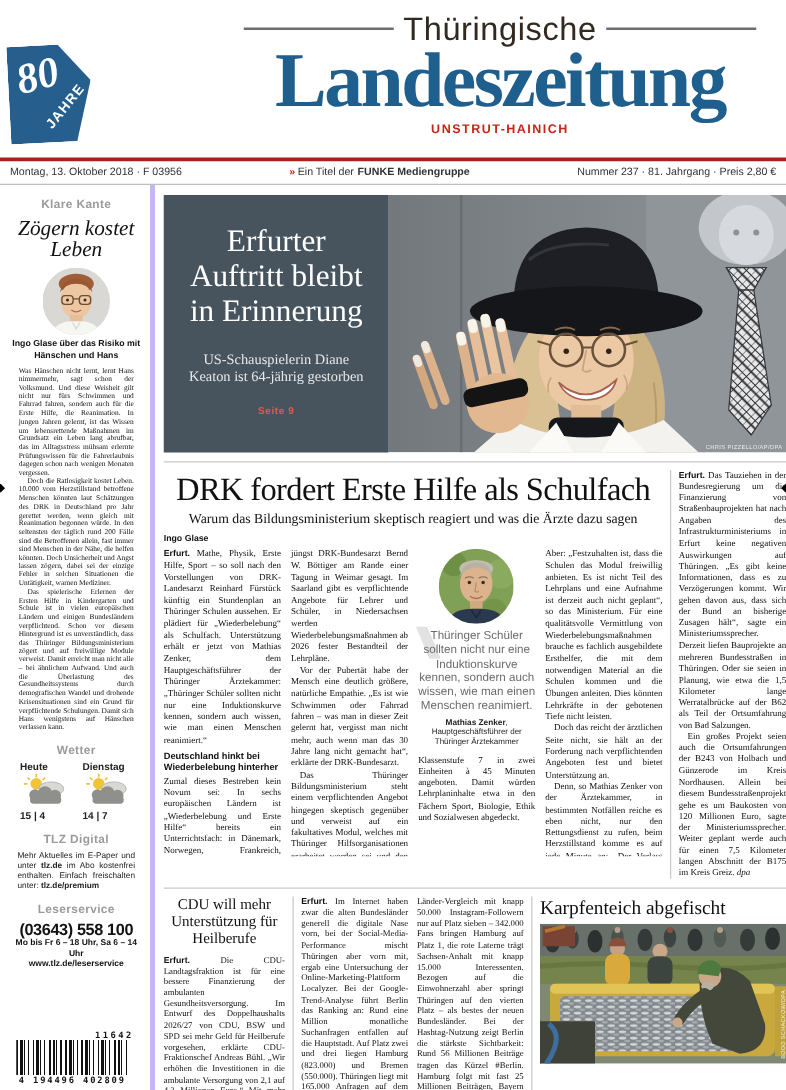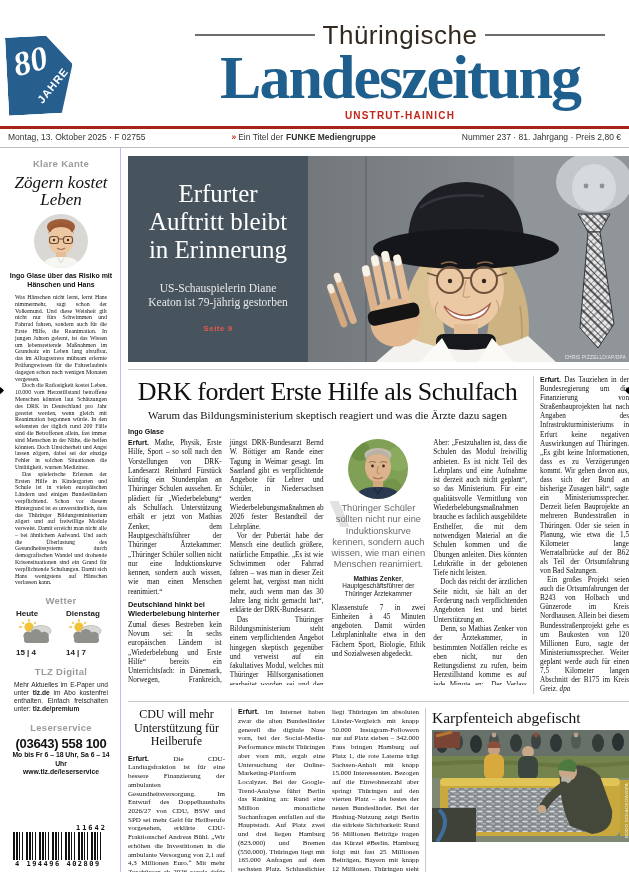--- a/index.html
+++ b/index.html
@@ -6,34 +6,34 @@
   .page{position:relative;width:629px;height:872px;background:#fff;overflow:hidden;
         font-family:"Liberation Serif","DejaVu Serif",serif;color:#111;}
   
   .masthead{position:relative;height:148px;}
   .badge{position:absolute;left:7px;top:36px;width:66px;height:78px;background:#265e8e;
          clip-path:polygon(0 0,62% 0,100% 38%,80% 100%,0 100%);transform:rotate(-3deg);}
   .b80{position:absolute;left:7px;top:6px;font:italic 700 34px "Liberation Serif",serif;color:#fff;transform:rotate(-12deg);}
   .bjahre{position:absolute;left:24px;top:44px;font:700 11px "Liberation Sans",sans-serif;color:#fff;
           letter-spacing:1px;transform:rotate(-48deg);}
   .mast-center{margin-left:170px;width:460px;text-align:center;}
-  .overline-row{display:flex;align-items:center;justify-content:center;gap:8px;padding-top:22px;}
+  .overline-row{display:flex;align-items:center;justify-content:center;gap:8px;padding-top:10px;}
   .overline-row .rule{flex:1;height:2px;background:#6d6d6d;max-width:120px;}
   .overline{font:26px/26px "Liberation Sans","DejaVu Sans",sans-serif;color:#322a20;letter-spacing:.5px;}
   .mast-title{font:700 62px/58px "Liberation Serif",serif;color:#1f5f8e;letter-spacing:-2px;}
   .region{margin-top:4px;font:700 10px "Liberation Sans",sans-serif;color:#c2261a;letter-spacing:1.2px;}
   .redline{position:absolute;left:0;right:0;top:126px;height:3px;background:#a9221a;}
   .dateline{position:absolute;left:0;right:0;top:132px;display:flex;justify-content:space-between;align-items:center;
             padding:0 8px;font:8.5px "Liberation Sans",sans-serif;color:#333;}
   .funke-mark{color:#c2261a;font-weight:700;letter-spacing:-1px;margin-right:3px;}
   .dl-center b{margin-left:3px;}
   .grayline{position:absolute;left:0;right:0;top:147px;height:1px;background:#bdbdbd;}
   
   .content{display:flex;height:724px;}
-  .rail{width:106px;min-width:106px;border-right:1px solid #c4b5fd;padding:10px 6px 4px 8px;
+  .rail{width:106px;min-width:106px;border-right:4px solid #c4b5fd;padding:10px 6px 4px 8px;
         display:flex;flex-direction:column;align-items:center;overflow:hidden;}
   .main{flex:1;padding:8px 0 0 7px;overflow:hidden;}
   .sec-head{font:700 9.5px "Liberation Sans",sans-serif;color:#9b9b9b;text-align:center;letter-spacing:.3px;}
   .sp{margin-top:9px;}
   .rail-head{margin:5px 0 6px;font:italic 17px/17px "Liberation Serif",serif;font-weight:400;text-align:center;}
   .avatar{width:54px;height:54px;border-radius:50%;overflow:hidden;}
   .rail-cap{margin:4px 0 5px;font:700 7px/8.5px "Liberation Sans",sans-serif;text-align:center;}
   .rail-body{width:92px;}
   .jp{margin:0;text-align:justify;}
   .rail-body .jp{font:5.9px/6.8px "Liberation Serif",serif;}
@@ -113,21 +113,21 @@
       <div class="overline-row">
         <span class="rule"></span>
         <span class="overline">Thüringische</span>
         <span class="rule"></span>
       </div>
       <div class="mast-title">Landeszeitung</div>
       <div class="region">UNSTRUT-HAINICH</div>
     </div>
     <div class="redline"></div>
     <div class="dateline">
-      <span class="dl-left">Montag, 13. Oktober 2025 · F 02755</span>
+      <span class="dl-left">Montag, 13. Oktober 2018 · F 03956</span>
       <span class="dl-center"><span class="funke-mark">»</span><span>Ein Titel der</span><b>FUNKE Mediengruppe</b></span>
       <span class="dl-right">Nummer 237 · 81. Jahrgang · Preis 2,80 €</span>
     </div>
     <div class="grayline"></div>
   </header>
 
   <div class="content">
 
     <aside class="rail">
       <div class="sec-head">Klare Kante</div>
@@ -199,21 +199,21 @@
         <span class="bc-top">11642</span>
         <span class="bc-num">4 194496 402809</span>
       </div>
     </aside>
 
     <main class="main">
 
       <section class="feature">
         <div class="feature-box">
           <h1 class="f-head">Erfurter Auftritt bleibt in Erinnerung</h1>
-          <div class="f-sub">US-Schauspielerin Diane Keaton ist 79-jährig gestorben</div>
+          <div class="f-sub">US-Schauspielerin Diane Keaton ist 64-jährig gestorben</div>
           <div class="f-page">Seite 9</div>
         </div>
         <div class="feature-photo">
           <svg width="338" height="206" viewBox="0 0 338 206" preserveAspectRatio="none">
             <defs>
               <pattern id="tieck" width="10" height="10" patternUnits="userSpaceOnUse" patternTransform="rotate(45)">
                 <rect width="10" height="10" fill="#e6e6e6"></rect>
                 <path d="M0 0H10M0 5H10" stroke="#26282c" stroke-width="1.6"></path>
                 <path d="M0 0V10M5 0V10" stroke="#26282c" stroke-width="0.7"></path>
               </pattern>

